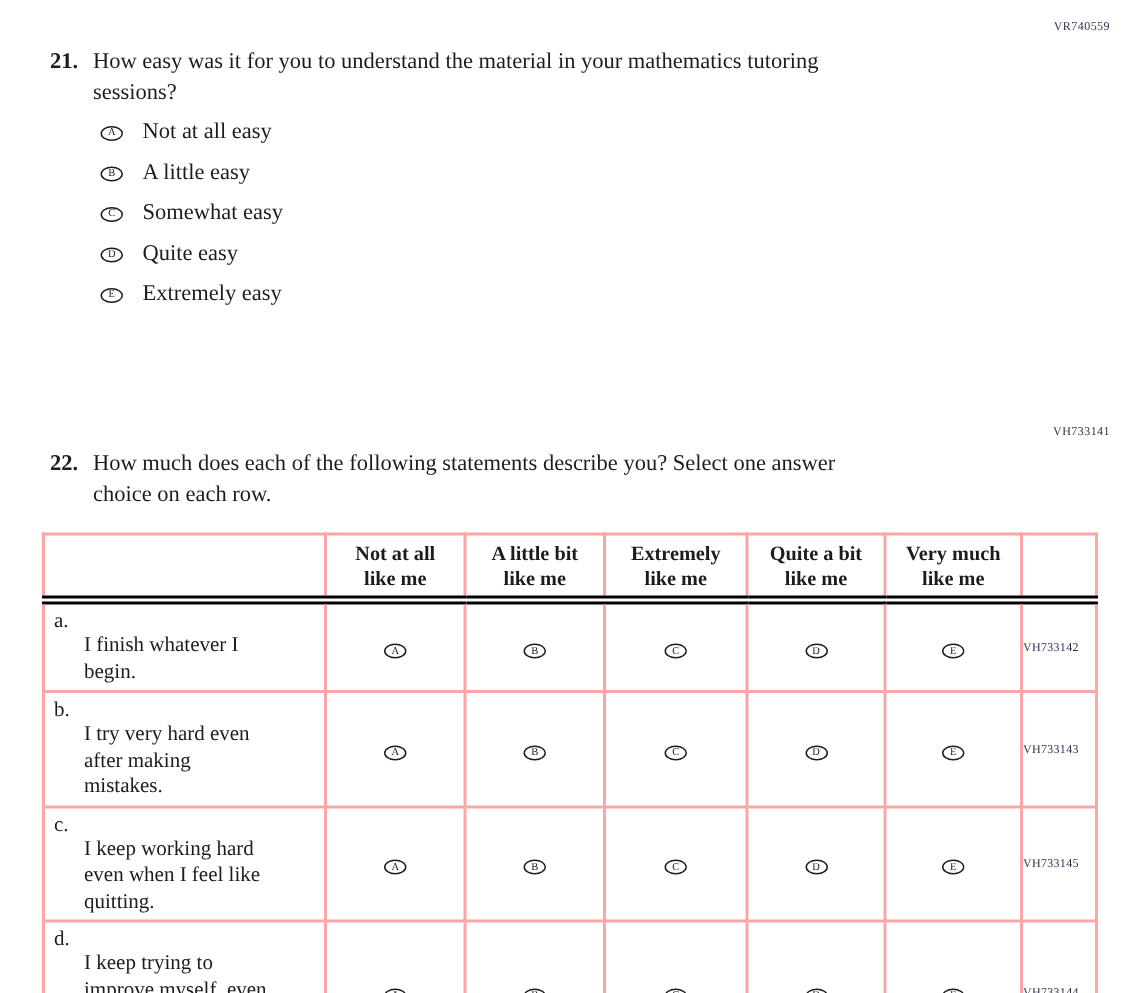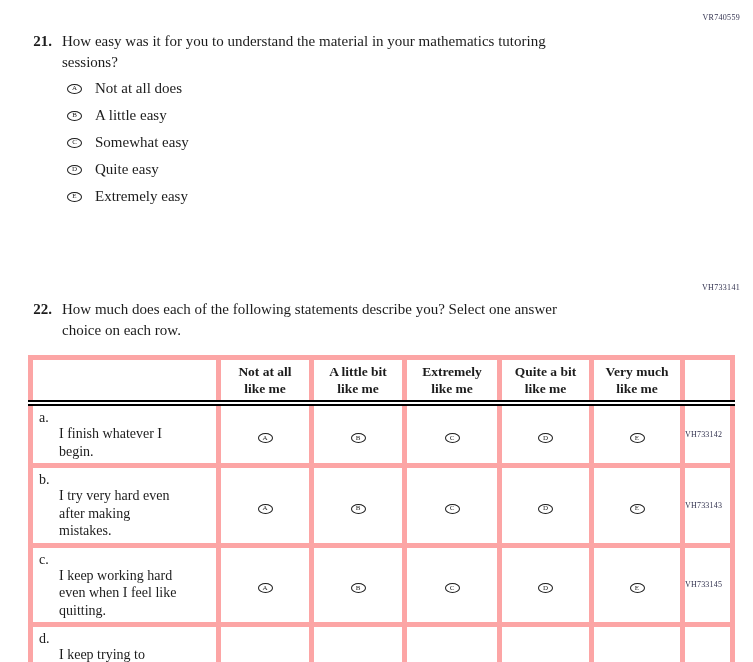--- a/index.html
+++ b/index.html
@@ -75,21 +75,21 @@
 
   table.grid {
     position: absolute;
     top: 355px;
     left: 28px;
     width: 702px;
     border-collapse: collapse;
     table-layout: fixed;
   }
   .grid th, .grid td {
-    border: 5px solid #fca5a5;
+    border: 2px solid #fca5a5;
     padding: 0;
   }
   .grid thead th {
     border-bottom: 6px double #000000;
     height: 40px;
     font-weight: bold;
     font-size: 13.5px;
     line-height: 17px;
     white-space: pre-line;
     vertical-align: middle;
@@ -130,21 +130,21 @@
 
   <div class="question q21">
     <span class="q-num">21.</span>
     <div class="q-text">How easy was it for you to understand the material in your mathematics tutoring
 sessions?</div>
   </div>
 
   <div class="options">
     <div class="option">
       <span class="bubble">A</span>
-      <span class="option-label">Not at all does</span>
+      <span class="option-label">Not at all easy</span>
     </div>
     <div class="option">
       <span class="bubble">B</span>
       <span class="option-label">A little easy</span>
     </div>
     <div class="option">
       <span class="bubble">C</span>
       <span class="option-label">Somewhat easy</span>
     </div>
     <div class="option">

